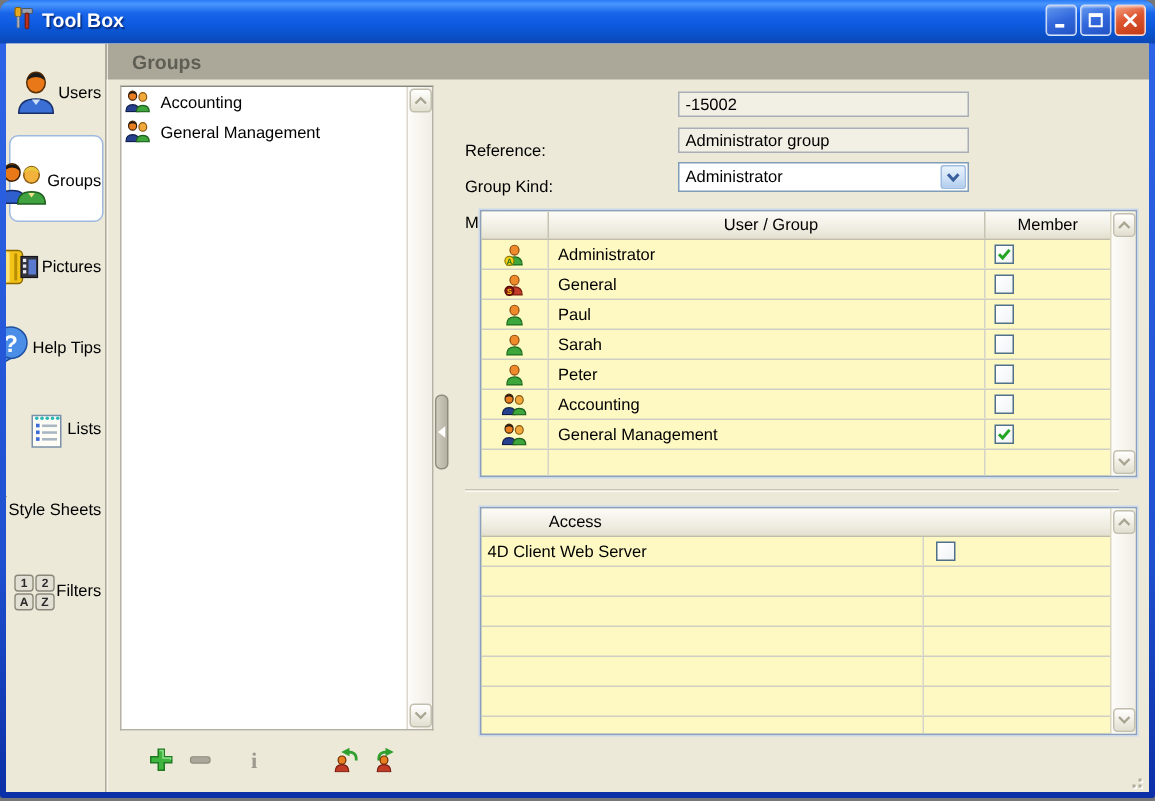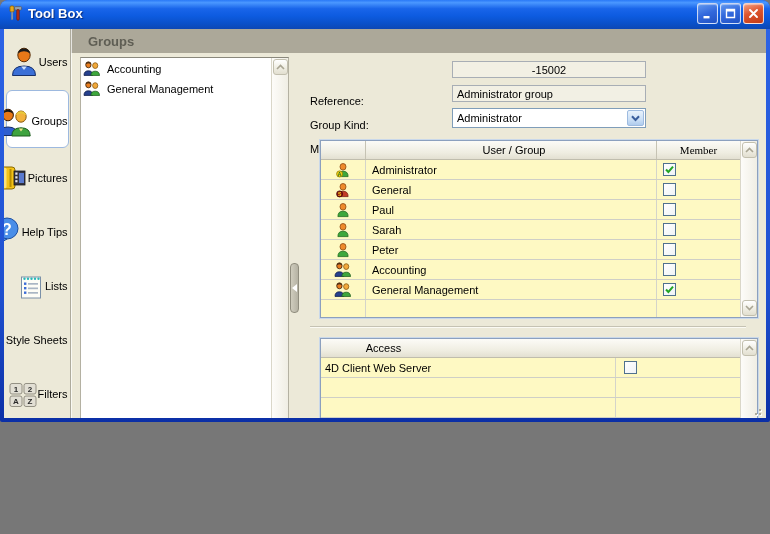--- a/index.html
+++ b/index.html
@@ -1,20 +1,20 @@
 <!DOCTYPE html>
 <html><head>
 <meta charset="utf-8">
 <style>
   * { margin:0; padding:0; box-sizing:border-box; }
   html,body { background:#777; }
   body { font-family:"Liberation Sans", sans-serif; }
 
   .window{
-    position:relative; width:770px; height:422px; margin:0 auto;
+    position:relative; width:770px; height:532px; margin:0 auto;
     background:linear-gradient(180deg,#2E65E8 0%, #1E50D0 70%, #0B2FA6 100%);
     border-radius:8px 8px 2px 2px; overflow:hidden;
     font-size:11px; color:#000;
   }
 
   
   .titlebar{
     position:absolute; top:0; left:0; right:0; height:29px;
     background:linear-gradient(180deg,#2979F7 0%, #4A97FF 9%, #1965EA 30%, #0D5BE0 55%, #0A50C8 82%, #0D47B4 100%);
     border-radius:8px 8px 0 0;
@@ -91,21 +91,21 @@
     display:flex; align-items:center; justify-content:center;
   }
 
   
   .fld-label{ position:absolute; left:306px; height:14px; color:#000;margin-top:32px; }
   .ro-field{
     position:absolute; left:448px; width:194px; height:17px;
     background:#F2F0E4; border:1px solid #A8AEB5; padding:1px 4px;
     display:flex; align-items:center;
   }
-  .ro-field.right{ justify-content:center; }
+  .ro-field.right{ justify-content:flex-start; }
   .combo{
     position:absolute; left:448px; top:79px; width:194px; height:20px;
     background:#fff; border:1px solid #7F9DB9; display:flex; align-items:center;
   }
   .combo .c-val{ flex:1; padding-left:4px; }
   .combo .c-btn{
     width:17px; height:16px; margin-right:1px; border:1px solid #9EBBE0; border-radius:2px;
     background:linear-gradient(180deg,#E8F2FC,#CCE0F6 60%, #AFCCEE);
     display:flex; align-items:center; justify-content:center;
   }
@@ -123,21 +123,21 @@
     border-bottom:1px solid #C0BDAD;
   }
   .xtbl .hcell{ display:flex; align-items:center; justify-content:center; color:#000; }
   .xtbl .hcell + .hcell{ border-left:1px solid #C6C3B4; }
   .xtbl .row{ height:20px; display:flex; flex-shrink:0; border-bottom:1px solid #CFCFC6; }
   .xtbl .row.fill{ flex:1; border-bottom:none; }
   .xtbl .cell{ display:flex; align-items:center; }
   .xtbl .cell + .cell{ border-left:1px solid #D4D4CA; }
   .c-icon{ width:44px; justify-content:center; }
   .c-name{ width:291px; padding-left:6px; }
-  .c-member{ width:84px;font-family:Liberation Serif, serif; }
+  .c-member{ width:84px; }
   .c-plug{ width:294px; padding-left:4px; }
   .c-access{ width:125px; }
 
   .cb{ width:13px; height:13px; border:1px solid #50718E; background:linear-gradient(135deg,#FFFFFF,#F0F3F6);
        display:flex; align-items:center; justify-content:center; }
   .cb svg{ display:none; }
   .cb.checked svg{ display:block; }
   .c-member .cb{ margin-left:6px; }
   .c-access .cb{ margin-left:8px; }
 

